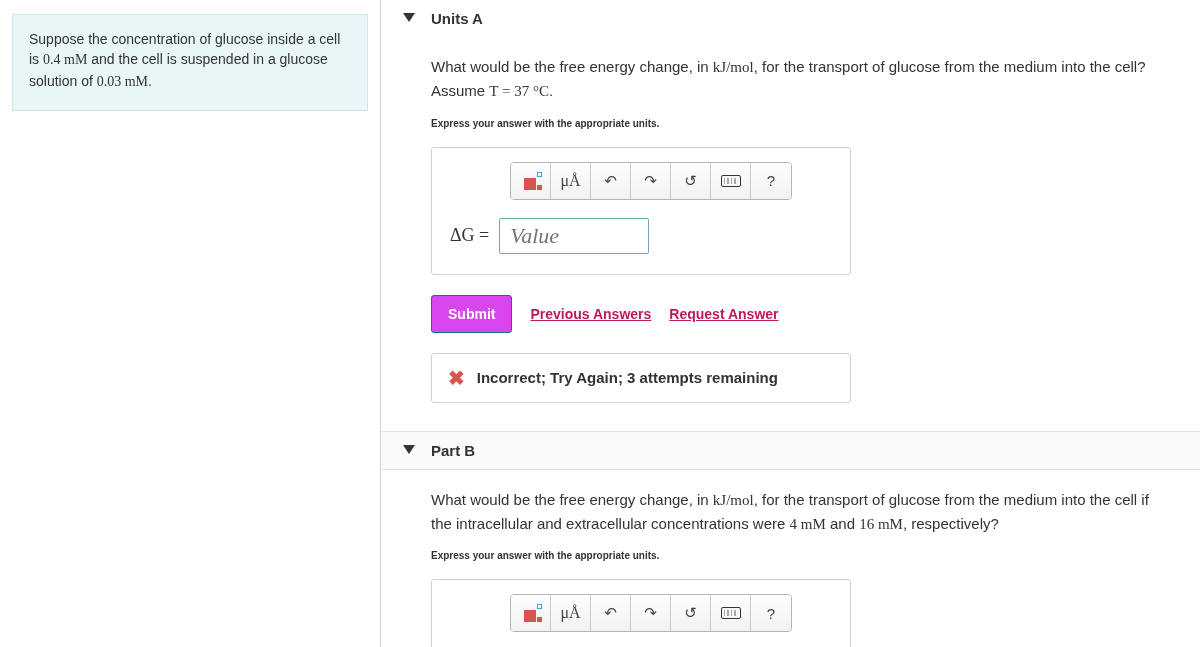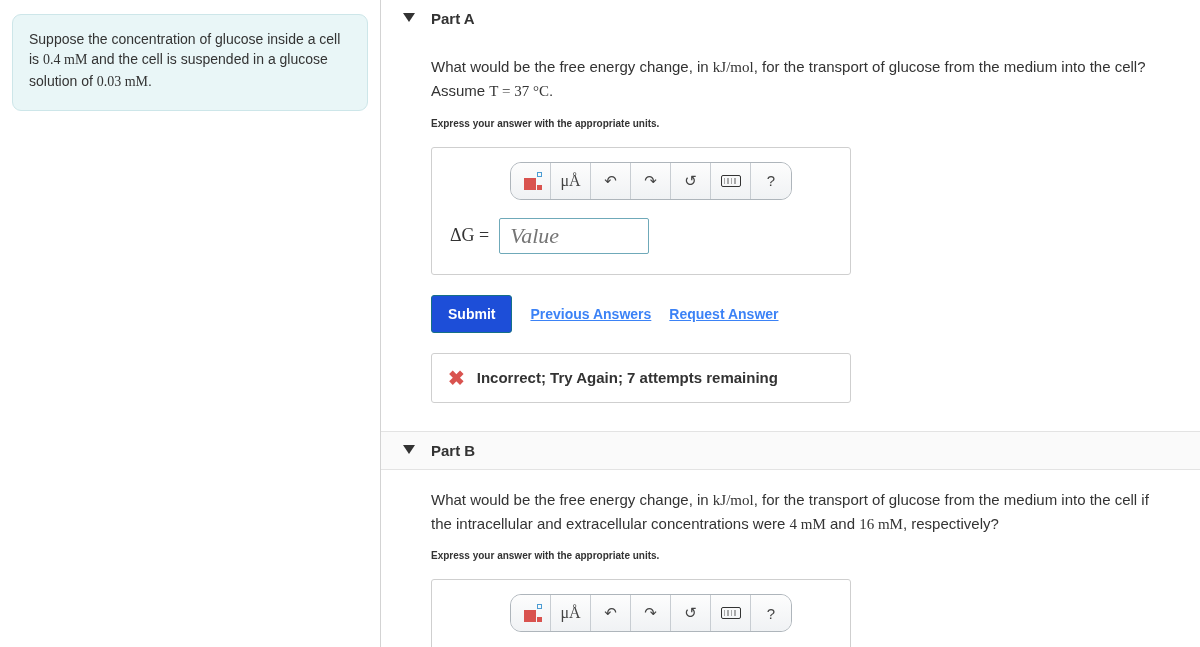--- a/index.html
+++ b/index.html
@@ -15,21 +15,21 @@
     align-items: flex-start;
   }
   .left-col {
     width: 380px;
     flex: none;
     padding: 14px 12px;
   }
   .intro-box {
     background: #e9f6f7;
     border: 1px solid #cde6e9;
-    border-radius: 9px;
+    border-radius: 0;
     padding: 14px 16px 18px;
     font-size: 14px;
     line-height: 1.45;
   }
   .serif { font-family: "Times New Roman", Times, serif; }
   .right-col {
     flex: 1;
     border-left: 1px solid #d3d3d3;
     padding: 0 0 30px 0;
   }
@@ -73,21 +73,21 @@
     margin-bottom: 18px;
   }
   .answer-panel {
     border: 1px solid #cfcfcf;
     border-radius: 3px;
     width: 420px;
     padding: 14px 18px 20px;
   }
   .toolbar {
     border: 1px solid #aeb5bb;
-    border-radius: 11px;
+    border-radius: 4px;
     display: inline-flex;
     align-items: stretch;
     height: 38px;
     margin-left: 60px;
     overflow: hidden;
     background: #f9fafb;
   }
   .tbtn {
     width: 40px;
     display: flex;
@@ -153,31 +153,31 @@
   }
   .value-input { width: 150px; }
   .units-input { width: 140px; }
   .action-row {
     display: flex;
     align-items: center;
     gap: 18px;
     margin-top: 20px;
   }
   .submit-btn {
-    background: #1d4ed8;
+    background: #d946ef;
     color: #fff;
     border: 1px solid #157087;
     border-radius: 3px;
     padding: 10px 16px;
     font-weight: 700;
     font-size: 14px;
     cursor: pointer;
   }
   .link {
-    color: #3b82f6;
+    color: #be185d;
     font-weight: 700;
     font-size: 14px;
     text-decoration: underline;
     cursor: pointer;
   }
   .feedback {
     margin-top: 20px;
     border: 1px solid #cfcfcf;
     border-radius: 3px;
     width: 420px;
@@ -203,21 +203,21 @@
     <div class="intro-box">
       <span>Suppose the concentration of glucose inside a cell is </span><span class="serif">0.4 mM</span><span> and the cell is suspended in a glucose solution of </span><span class="serif">0.03 mM</span><span>.</span>
     </div>
   </div>
 
   <div class="right-col">
 
     <div class="part">
       <div class="part-header">
         <span class="caret"></span>
-        <span>Part A</span>
+        <span>Units A</span>
       </div>
       <div class="part-body">
         <div class="question-text">
           <span>What would be the free energy change, in </span><span class="serif">kJ/mol</span><span>, for the transport of glucose from the medium into the cell? Assume </span><span class="serif">T = 37 °C</span><span>.</span>
         </div>
         <div class="instr">Express your answer with the appropriate units.</div>
 
         <div class="answer-panel">
           <div class="toolbar">
             <div class="tbtn tpl">
@@ -249,21 +249,21 @@
         </div>
 
         <div class="action-row">
           <button class="submit-btn">Submit</button>
           <span class="link">Previous Answers</span>
           <span class="link">Request Answer</span>
         </div>
 
         <div class="feedback">
           <span class="x-icon">✖</span>
-          <span>Incorrect; Try Again; 7 attempts remaining</span>
+          <span>Incorrect; Try Again; 3 attempts remaining</span>
         </div>
       </div>
     </div>
 
     <div class="part">
       <div class="part-header part-b-hdr">
         <span class="caret"></span>
         <span>Part B</span>
       </div>
       <div class="part-body">

